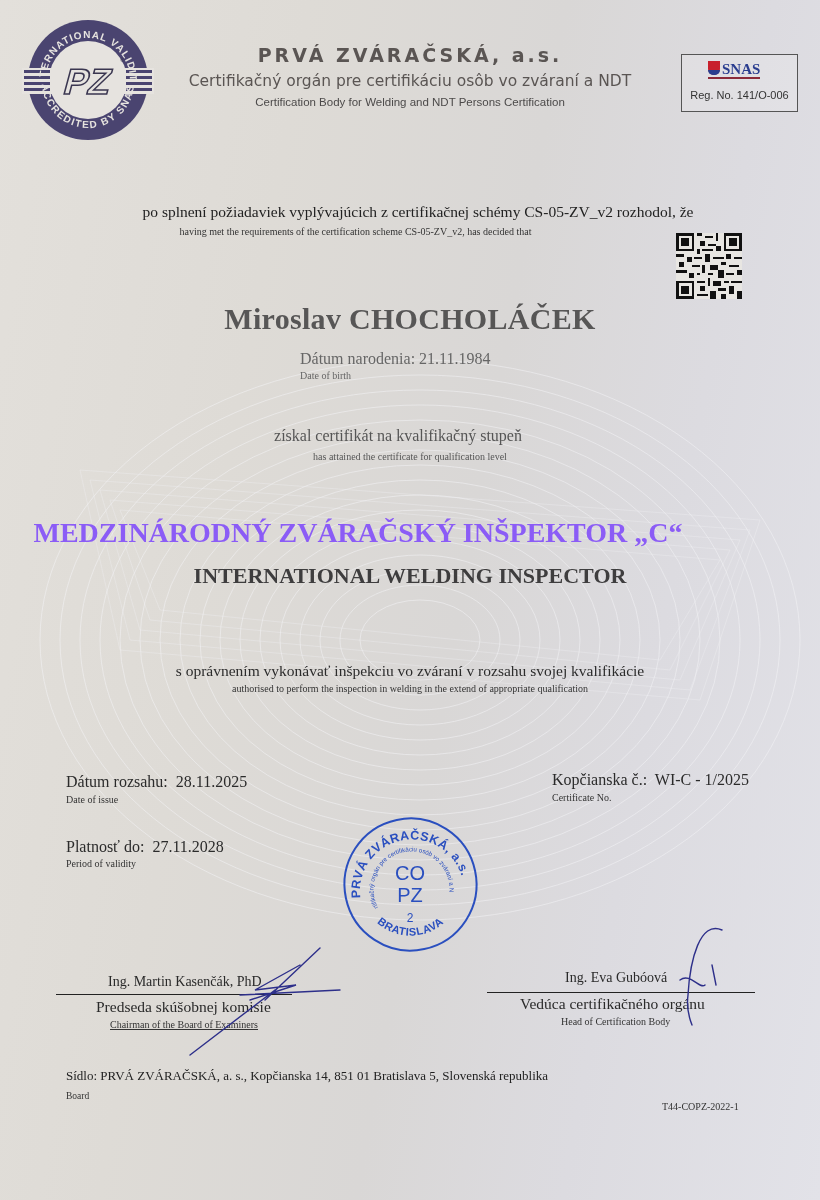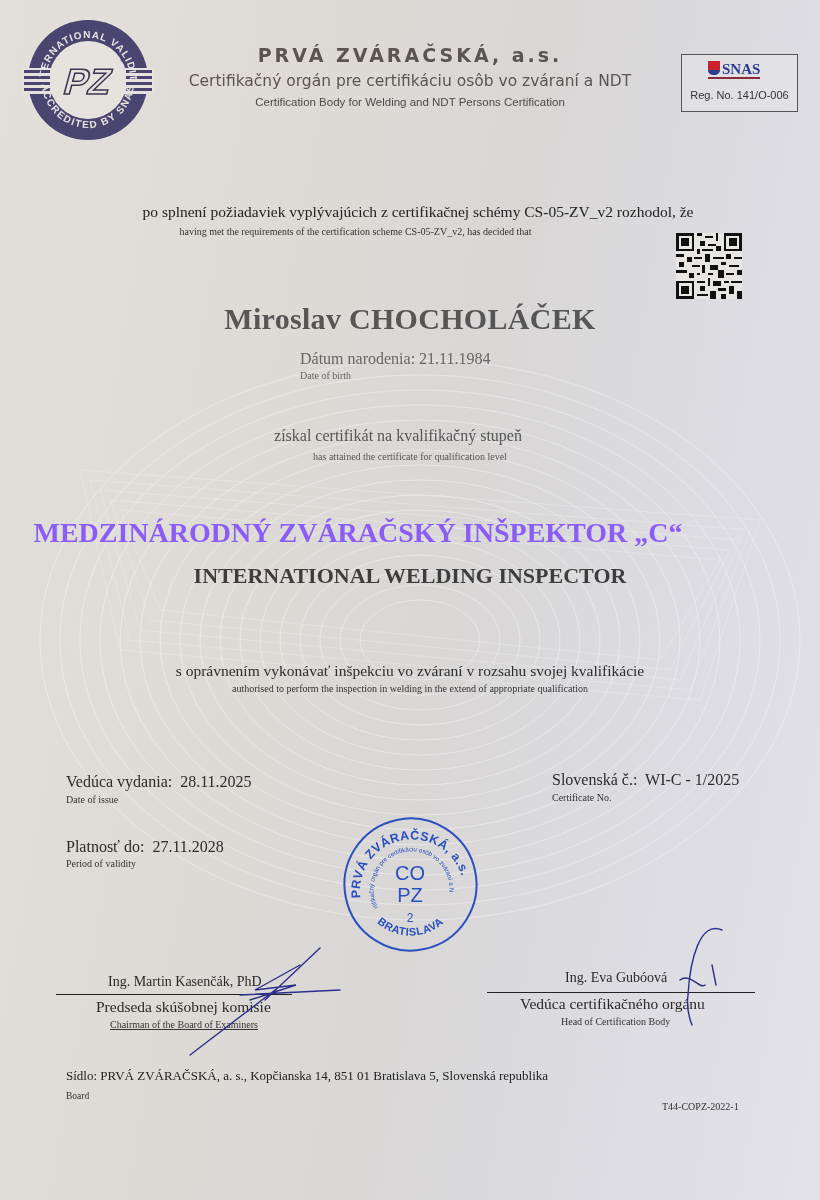--- a/index.html
+++ b/index.html
@@ -212,33 +212,33 @@
 <div class="abs attained center">získal certifikát na kvalifikačný stupeň</div>
 <div class="abs attained-en center">has attained the certificate for qualification level</div>
 
 <div class="abs title-sk center">MEDZINÁRODNÝ ZVÁRAČSKÝ INŠPEKTOR „C“</div>
 <div class="abs title-en center">INTERNATIONAL WELDING INSPECTOR</div>
 
 <div class="abs auth center">s oprávnením vykonávať inšpekciu vo zváraní v rozsahu svojej kvalifikácie</div>
 <div class="abs auth-en center">authorised to perform the inspection in welding in the extend of appropriate qualification</div>
 
 <div class="abs issue lbl-big">
-  <span>Vedúca vydania:</span>&nbsp;
+  <span>Dátum rozsahu:</span>&nbsp;
   <span>28.11.2025</span>
 </div>
 <div class="abs issue-en lbl-small">Date of issue</div>
 
 <div class="abs validity lbl-big">
   <span>Platnosť do:</span>&nbsp;
   <span>27.11.2028</span>
 </div>
 <div class="abs validity-en lbl-small">Period of validity</div>
 
 <div class="abs certno lbl-big">
-  <span>Slovenská č.:</span>&nbsp;
+  <span>Kopčianska č.:</span>&nbsp;
   <span>WI-C - 1/2025</span>
 </div>
 <div class="abs certno-en lbl-small">Certificate No.</div>
 
 <div class="abs stamp">
   <svg width="145" height="145" viewBox="0 0 145 145">
     <defs>
       <path id="stampOuter" d="M 22 92 A 52 52 0 1 1 123 92"></path>
       <path id="stampInner" d="M 36 88 A 38 38 0 1 1 109 88"></path>
       <path id="stampBottom" d="M 30 100 A 50 50 0 0 0 115 100"></path>

